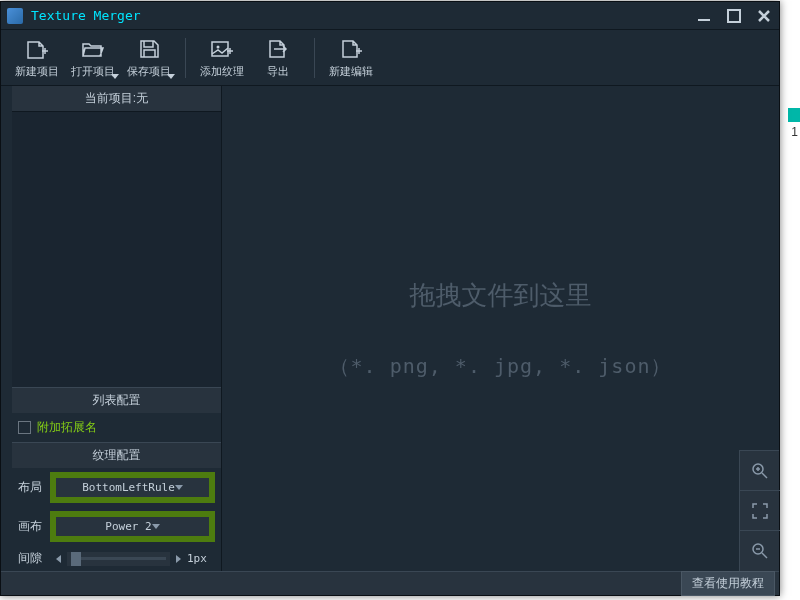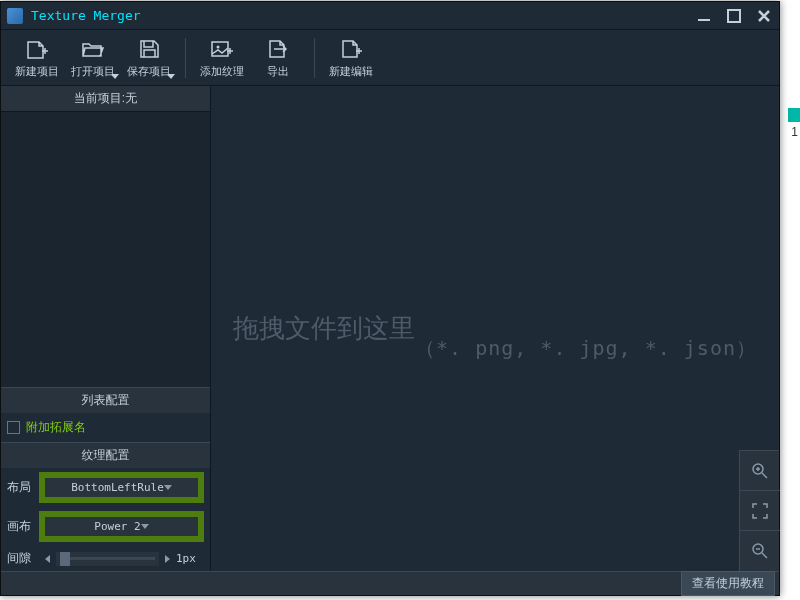--- a/index.html
+++ b/index.html
@@ -29,21 +29,21 @@
     .titlebar-btn svg { width: 14px; height: 14px; }
     
     .toolbar { height: 56px; background: #1e2a35; display: flex; align-items: center; padding: 0 8px; border-bottom: 1px solid #0f1820; }
     .toolbar-item { display: flex; flex-direction: column; align-items: center; padding: 4px 6px; cursor: pointer; min-width: 56px; position: relative; }
     .toolbar-item .icon-wrap { width: 28px; height: 26px; display: flex; align-items: center; justify-content: center; color: #c5d0da; }
     .toolbar-item .icon-wrap svg { width: 24px; height: 22px; }
     .toolbar-label { color: #c5d0da; font-size: 11px; margin-top: 2px; white-space: nowrap; }
     .dropdown-arrow { position: absolute; right: 2px; bottom: 4px; width: 0; height: 0; border-left: 4px solid transparent; border-right: 4px solid transparent; border-top: 5px solid #c5d0da; }
     .toolbar-divider { width: 1px; height: 40px; background: #3a4754; margin: 0 8px; }
     
-    .main-content { display: flex; height: calc(100% - 84px - 24px); }
+    .main-content { display: flex; height: calc(100% - 84px - 24px); padding-left: 11px; }
     
     .sidebar { width: 210px; background: #1a2530; display: flex; flex-direction: column; border-right: 1px solid #0f1820; }
     .sidebar-header { background: #28333e; color: #c5d0da; font-size: 12px; padding: 4px 0; text-align: center; border-bottom: 1px solid #0f1820; }
     .sidebar-blank { flex: 1; background: #1a2530; }
     
     .panel-section { border-top: 1px solid #3a4754; }
     .panel-title { background: #28333e; color: #c5d0da; font-size: 12px; padding: 4px 0; text-align: center; }
     .panel-row { display: flex; align-items: center; padding: 4px 6px; background: #1e2a35; }
     .panel-row-label { color: #c5d0da; font-size: 12px; width: 32px; }
     .checkbox-row { display: flex; align-items: center; padding: 6px; background: #1e2a35; }
@@ -53,21 +53,21 @@
     .select-arrow { width: 0; height: 0; border-left: 4px solid transparent; border-right: 4px solid transparent; border-top: 5px solid #8a9aaa; }
     .slider-row { display: flex; align-items: center; padding: 4px 6px; background: #1e2a35; gap: 6px; }
     .slider-track { flex: 1; height: 14px; background: #28333e; position: relative; display: flex; align-items: center; padding: 0 4px; }
     .slider-inner { flex: 1; height: 3px; background: #3a4754; position: relative; }
     .slider-handle { position: absolute; left: 4px; top: 0px; width: 10px; height: 14px; background: #5a6a7a; }
     .slider-arrow-l, .slider-arrow-r { width: 0; height: 0; border-top: 4px solid transparent; border-bottom: 4px solid transparent; }
     .slider-arrow-l { border-right: 5px solid #8a9aaa; }
     .slider-arrow-r { border-left: 5px solid #8a9aaa; }
     .slider-value { color: #c5d0da; font-size: 11px; font-family: monospace; min-width: 28px; }
     
-    .canvas-area { flex: 1; background: #1e2a35; display: flex; flex-direction: row; align-items: center; justify-content: center; position: relative; }
+    .canvas-area { flex: 1; background: #1e2a35; display: flex; flex-direction: column; align-items: center; justify-content: center; position: relative; }
     .drop-hint { color: #4e5c6a; font-size: 26px; text-align: center; }
     .drop-sub { color: #4e5c6a; font-size: 20px; font-family: monospace; margin-top: 40px; letter-spacing: 1px; }
     
     .zoom-panel { position: absolute; right: 0; bottom: 0; width: 40px; background: #28333e; display: flex; flex-direction: column; border-left: 1px solid #3a4754; border-top: 1px solid #3a4754; }
     .zoom-btn { width: 40px; height: 40px; display: flex; align-items: center; justify-content: center; color: #8a9aaa; cursor: pointer; border-bottom: 1px solid #3a4754; }
     .zoom-btn:last-child { border-bottom: none; }
     .zoom-btn svg { width: 18px; height: 18px; }
     
     .statusbar { height: 24px; background: #28333e; display: flex; align-items: center; justify-content: flex-end; padding: 0 4px; border-top: 1px solid #3a4754; }
     .status-btn { background: #3a4754; color: #c5d0da; font-size: 12px; padding: 3px 10px; cursor: pointer; border: 1px solid #4a5764; }

